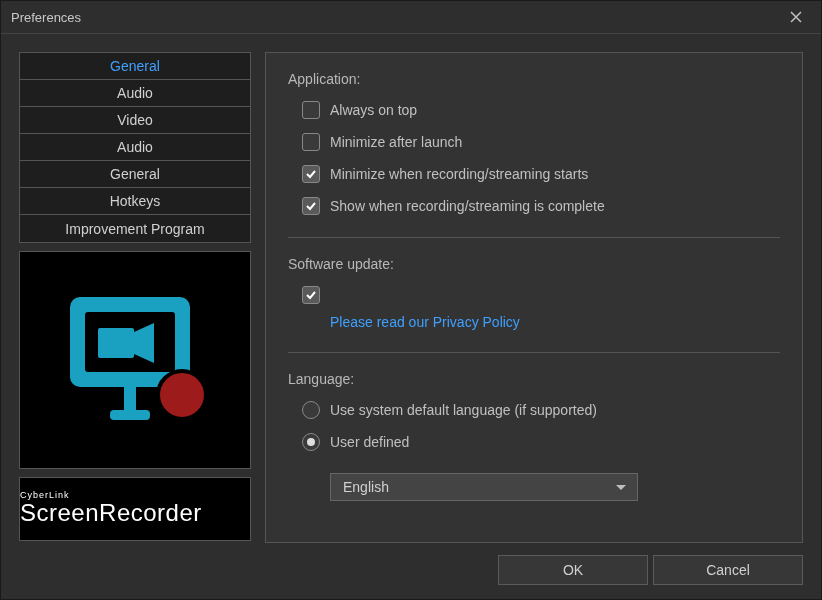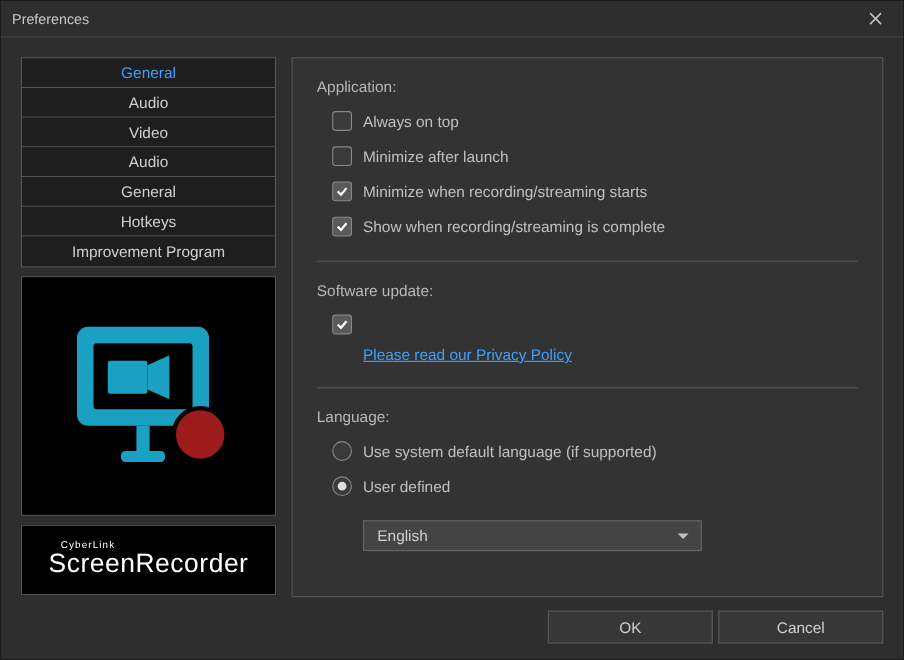--- a/index.html
+++ b/index.html
@@ -69,21 +69,20 @@
   justify-content: center;
 }
 .brand-panel {
   margin-top: 8px;
   border: 1px solid #555;
   width: 232px;
   height: 64px;
   background: #000;
   display: flex;
   flex-direction: column;
-  align-items: center;
   justify-content: center;
   color: #fff;
 }
 .brand-top { font-size: 9px; letter-spacing: 1px; line-height: 1; margin-right: 110px; }
 .brand-main { font-size: 24px; font-weight: 300; letter-spacing: 0.5px; line-height: 1.1; }
 .content {
   flex: 1;
   border: 1px solid #555;
   background: #333;
   padding: 18px 22px;
@@ -114,21 +113,21 @@
   width: 18px; height: 18px;
   border: 1px solid #888;
   border-radius: 50%;
   background: #3a3a3a;
   display: flex; align-items: center; justify-content: center;
   cursor: pointer;
 }
 .radio .dot { width: 8px; height: 8px; border-radius: 50%; background: #ddd; display: none; }
 .radio.checked .dot { display: block; }
 .divider { border-top: 1px solid #555; margin: 8px 0 18px 0; }
-.link { color: #3fa0ff; text-decoration: underline; cursor: pointer; display: inline-block; }
+.link { color: #3fa0ff; cursor: pointer; display: inline-block; }
 .link-row { padding-left: 42px; margin-top: -4px; margin-bottom: 14px; }
 .select {
   margin-left: 42px;
   width: 308px;
   height: 28px;
   background: #444;
   border: 1px solid #666;
   display: flex;
   align-items: center;
   padding: 0 12px;

